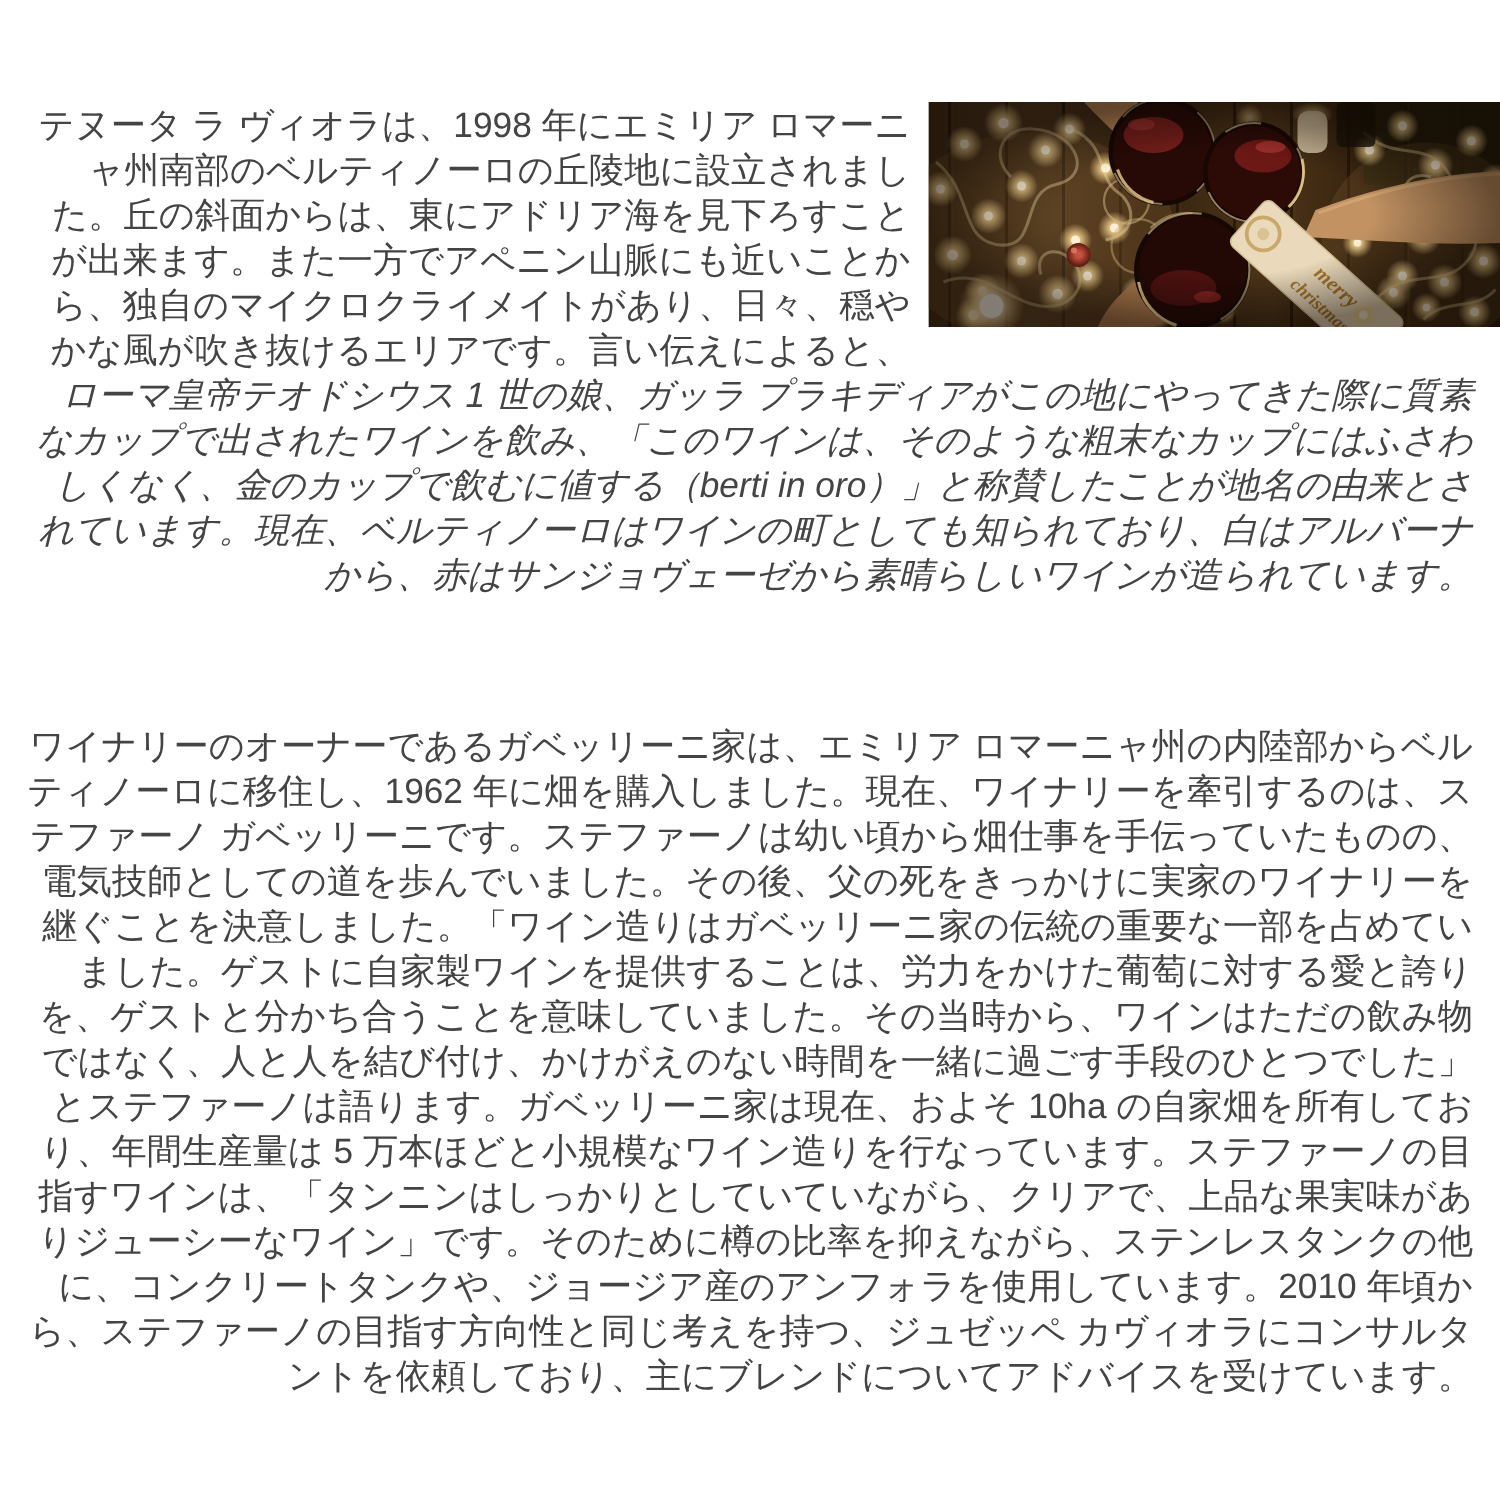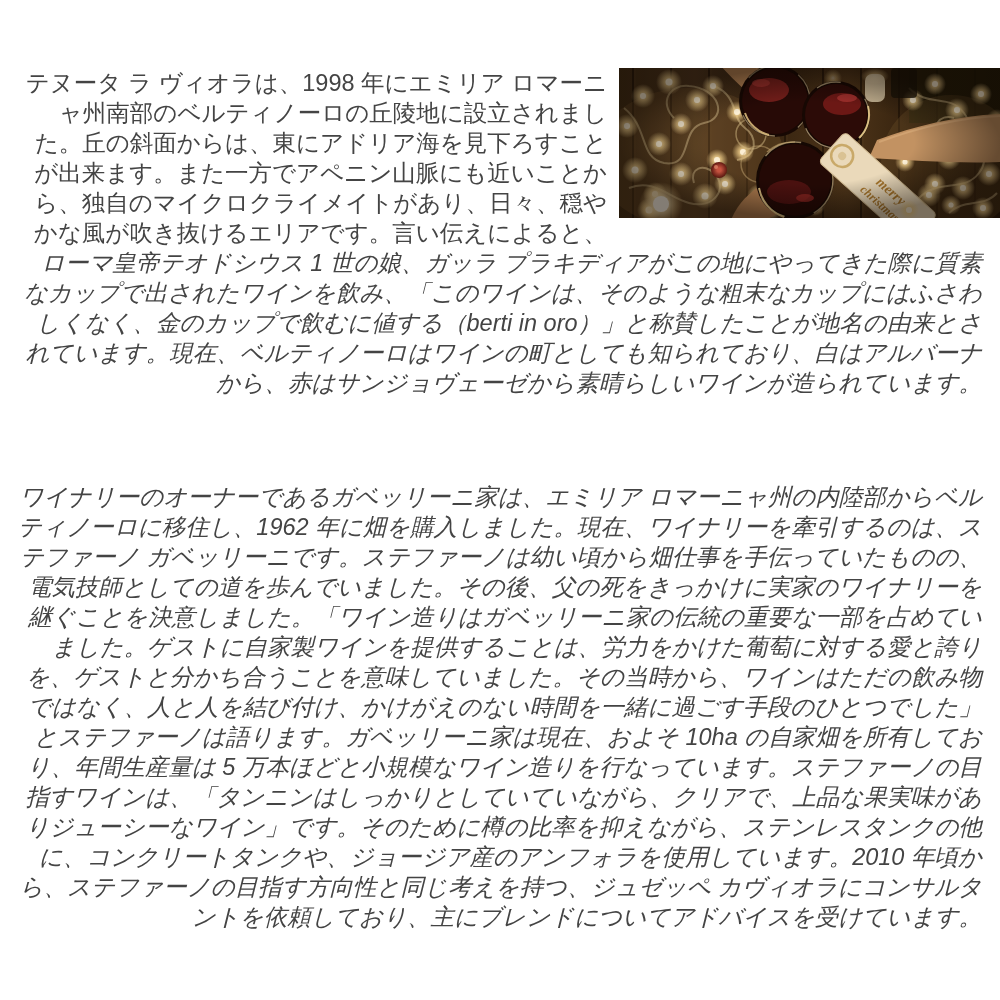--- a/index.html
+++ b/index.html
@@ -37,21 +37,20 @@
   p.para {
     margin: 0;
   }
   p.para-follow {
     clear: right;
     margin: 0;
     font-style: italic;
   }
   p.para-2 {
     margin: 84px 0 16px 0;
-    font-style: italic;
   }
   .tag-script {
     font-family: "Liberation Serif", serif;
     font-style: italic;
     font-weight: bold;
   }
 </style>
 </head>
 <body>
 

